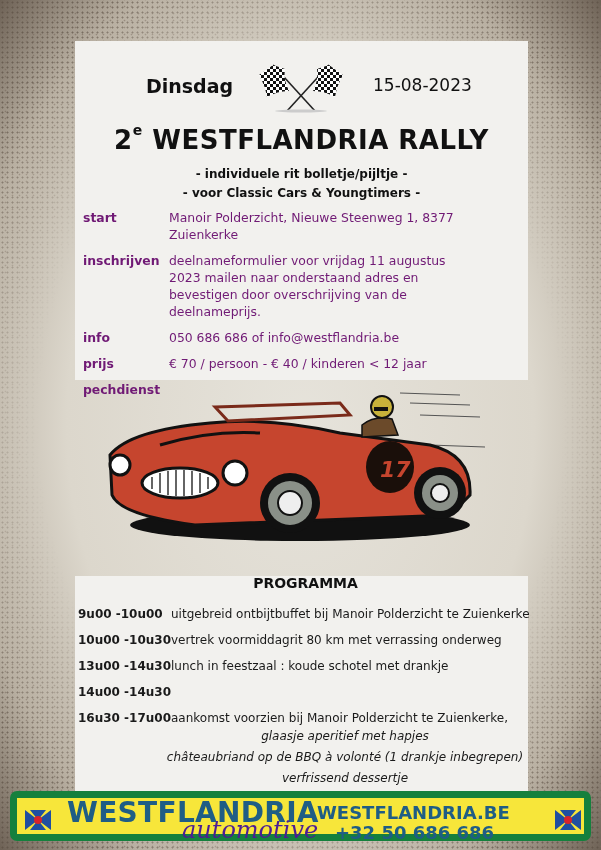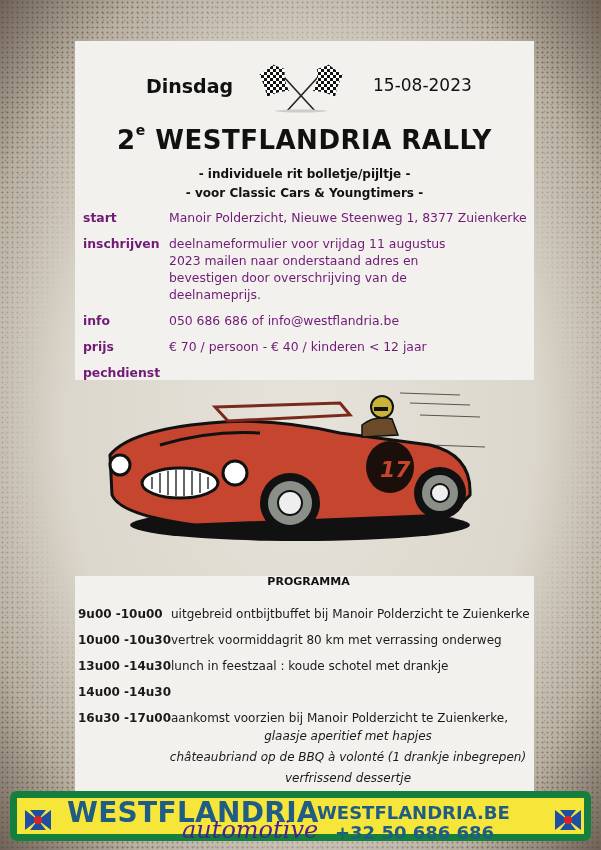--- a/index.html
+++ b/index.html
@@ -18,21 +18,21 @@
     background-image:
       radial-gradient(#5a4d42 0.8px, transparent 1.2px),
       radial-gradient(#7b6d60 0.7px, transparent 1.1px);
     background-size:5px 5px, 7px 7px;
     background-position:0 0, 2px 3px;
     -webkit-mask-image: radial-gradient(ellipse 62% 58% at center, transparent 70%, #000 100%);
             mask-image: radial-gradient(ellipse 62% 58% at center, transparent 70%, #000 100%);
     opacity:.65;
   }
   .panel {
-    position:absolute; background:#f2f1ee;padding-left:6px;
+    position:absolute; background:#f2f1ee;
   }
   .top-panel { left:75px; top:41px; width:453px; height:339px; }
   .prog-panel { left:75px; top:576px; width:453px; height:215px; }
 
   .dayrow { position:absolute; left:0; right:0; top:34px; height:30px; }
   .day { position:absolute; left:71px; top:0; font-weight:bold; font-size:19px; color:#111; }
   .date { position:absolute; left:298px; top:0; font-weight:normal; font-size:17px; color:#111; }
   .flags { position:absolute; left:180px; top:-24px; width:92px; height:62px; }
 
   .title { position:absolute; left:0; right:0; top:84px; text-align:center; font-weight:bold; font-size:26px; letter-spacing:0.5px; color:#111; }
@@ -41,21 +41,21 @@
   .sub1 { top:126px; }
   .sub2 { top:145px; }
 
   .info { position:absolute; left:8px; top:168px; right:6px; font-size:12.4px; color:#701a75; }
   .info-row { display:flex; margin-bottom:9px; line-height:17px; }
   .info-label { width:86px; flex:0 0 86px; font-weight:bold; }
   .info-val { flex:1; }
 
   .car { position:absolute; left:100px; top:385px; width:400px; height:170px; }
 
-  .prog-title { position:absolute; left:8px; right:0; top:-1px; text-align:center; font-weight:bold; font-size:11px; color:#111; }
+  .prog-title { position:absolute; left:8px; right:0; top:-1px; text-align:center; font-weight:bold; font-size:14px; color:#111; }
   .prog { position:absolute; left:3px; top:22px; right:4px; font-size:12px; color:#1a1a1a; }
   .prog-row { display:flex; line-height:16px; margin-bottom:10px;margin-top:8px; }
   .prog-time { width:93px; flex:0 0 93px; font-weight:bold; white-space:nowrap; }
   .prog-act { flex:1; white-space:nowrap; }
   .prog-extra { text-align:center; font-style:italic; font-size:12px; line-height:21px; padding-left:88px; }
 
   .banner {
     position:absolute; left:10px; top:791px; width:581px; height:50px;
     background:#f7e63a; border:7px solid #15803d; border-radius:7px; box-sizing:border-box;
   }

